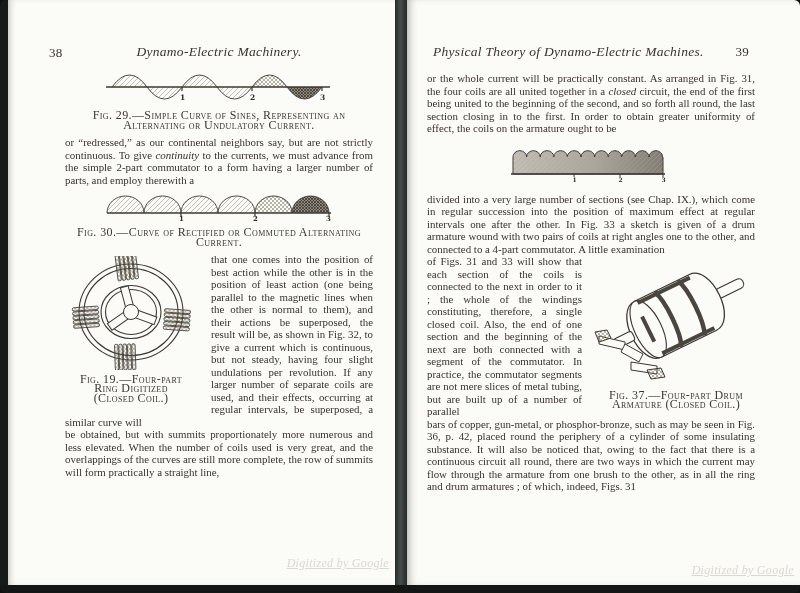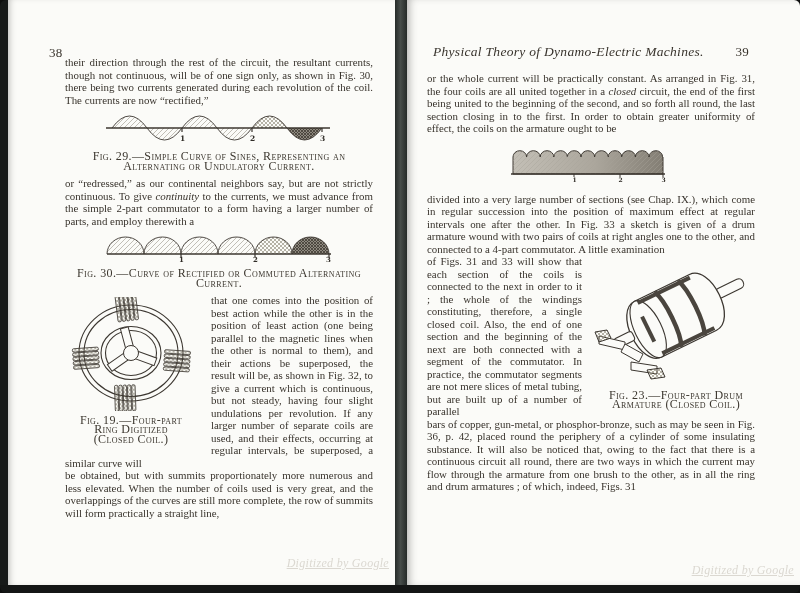--- a/index.html
+++ b/index.html
@@ -58,23 +58,23 @@
   </svg>
 
   <div class="edge-left"></div>
   <div class="divider"></div>
   <div class="bottom-bar"></div>
 
   <div class="page left">
     <div class="content">
       <div class="running-head">
         <span class="pgnum">38</span>
-      </div>
-
-      <p class="body">their direction through the rest of the circuit, the resultant currents, though not continuous, will be of one sign only, as shown in Fig. 30, there being two currents generated during each revolution of the coil.  The currents are now “rectified,”</p>
+        <span>Dynamo-Electric Machinery.</span>
+      </div>
+
 
       <div class="figure-block">
         <svg width="230" height="32" viewBox="0 0 230 32">
           <path d="M8,15 Q25.5,-9 43,15" fill="url(#hatchL)" stroke="#3c3731" stroke-width="0.9"></path>
           <path d="M43,15 Q60.5,39 78,15" fill="url(#hatchL)" stroke="#3c3731" stroke-width="0.9"></path>
           <path d="M78,15 Q95.5,-9 113,15" fill="url(#hatchL)" stroke="#3c3731" stroke-width="0.9"></path>
           <path d="M113,15 Q130.5,39 148,15" fill="url(#hatchL)" stroke="#3c3731" stroke-width="0.9"></path>
           <path d="M148,15 Q165.5,-9 183,15" fill="url(#hatchM)" stroke="#3c3731" stroke-width="0.9"></path>
           <path d="M183,15 Q200.5,39 218,15" fill="url(#hatchD)" stroke="#3c3731" stroke-width="0.9"></path>
           <line x1="2" y1="15" x2="226" y2="15" stroke="#3c3731" stroke-width="1.4"></line>
@@ -213,21 +213,21 @@
               <rect x="20" y="52" width="20" height="10" rx="3" fill="#fbfbf8" stroke="#3c3731" stroke-width="1.1"></rect>
             </g>
             <g fill="#fbfbf8" stroke="#3c3731" stroke-width="1">
               <path d="M8,78 L34,84 L34,92 L8,86 Z"></path>
               <path d="M4,74 L16,72 L20,80 L8,84 Z" fill="url(#hatchM)"></path>
               <path d="M40,104 L66,108 L66,116 L40,112 Z"></path>
               <path d="M56,112 L70,110 L74,119 L60,121 Z" fill="url(#hatchM)"></path>
               <path d="M34,86 L52,96 L48,104 L30,94 Z" fill="#fbfbf8"></path>
             </g>
           </svg>
-          <span class="fig-caption" style="display:block">Fig. 23.—Four-part Drum</span>
+          <span class="fig-caption" style="display:block">Fig. 37.—Four-part Drum</span>
           <span class="fig-caption" style="display:block;margin-top:0">Armature (Closed Coil.)</span>
         </span>
         <span>of Figs. 31 and 33 will show that each section of the coils is connected to the next in order to it ; the whole of the windings constituting, therefore, a single closed coil.  Also, the end of one section and the beginning of the next are both connected with a segment of the commutator.  In practice, the commutator segments are not mere slices of metal tubing, but are built up of a number of parallel</span>
       </p>
 
       <p class="body">bars of copper, gun-metal, or phosphor-bronze, such as may be seen in Fig. 36, p. 42, placed round the periphery of a cylinder of some insulating substance.  It will also be noticed that, owing to the fact that there is a continuous circuit all round, there are two ways in which the current may flow through the armature from one brush to the other, as in all the ring and drum armatures ; of which, indeed, Figs. 31</p>
       <div class="clear"></div>
     </div>
     <div class="watermark">Digitized by Google</div>
   </div>

